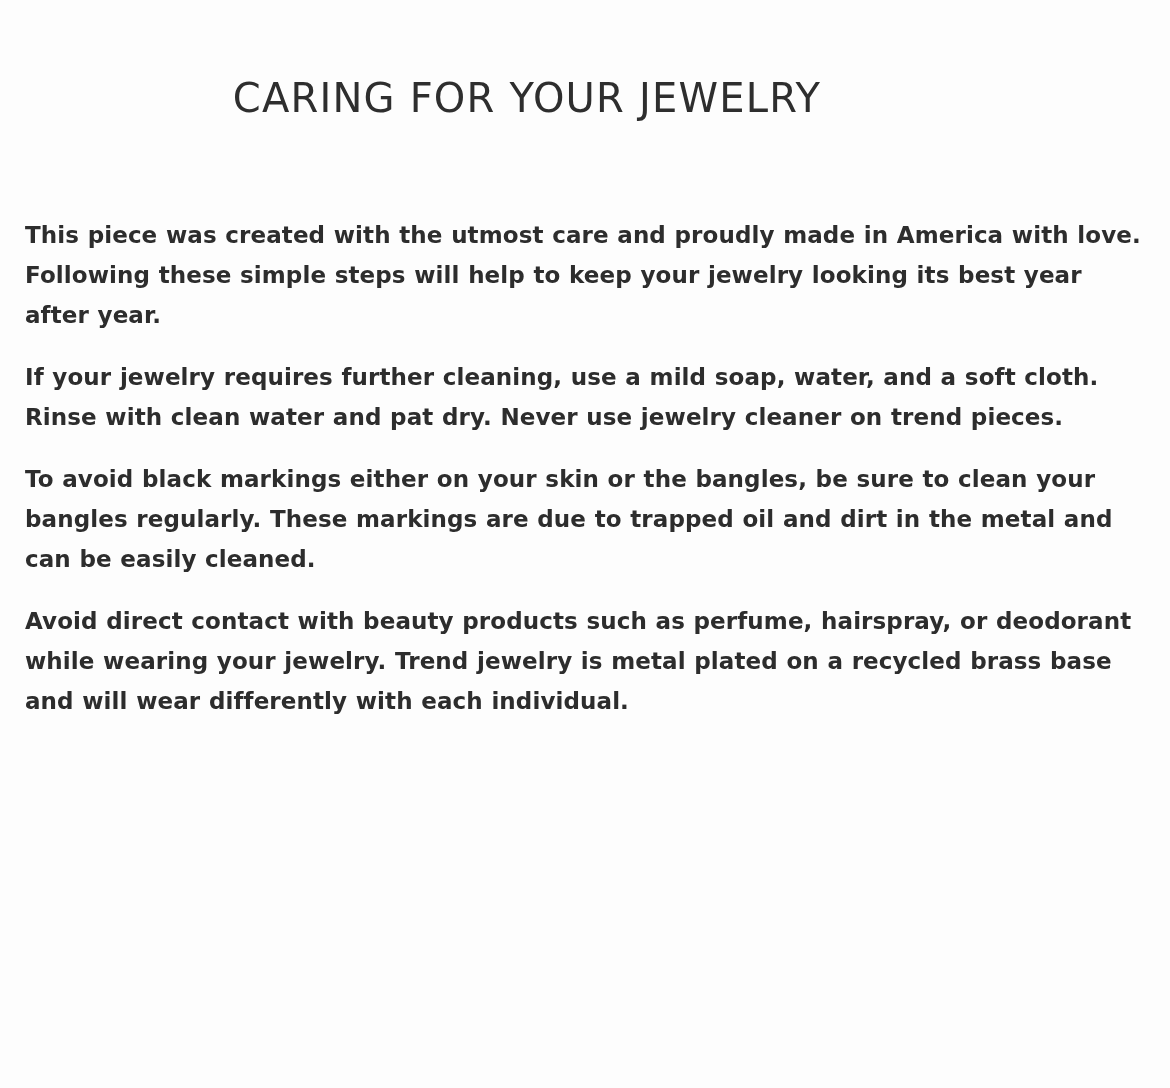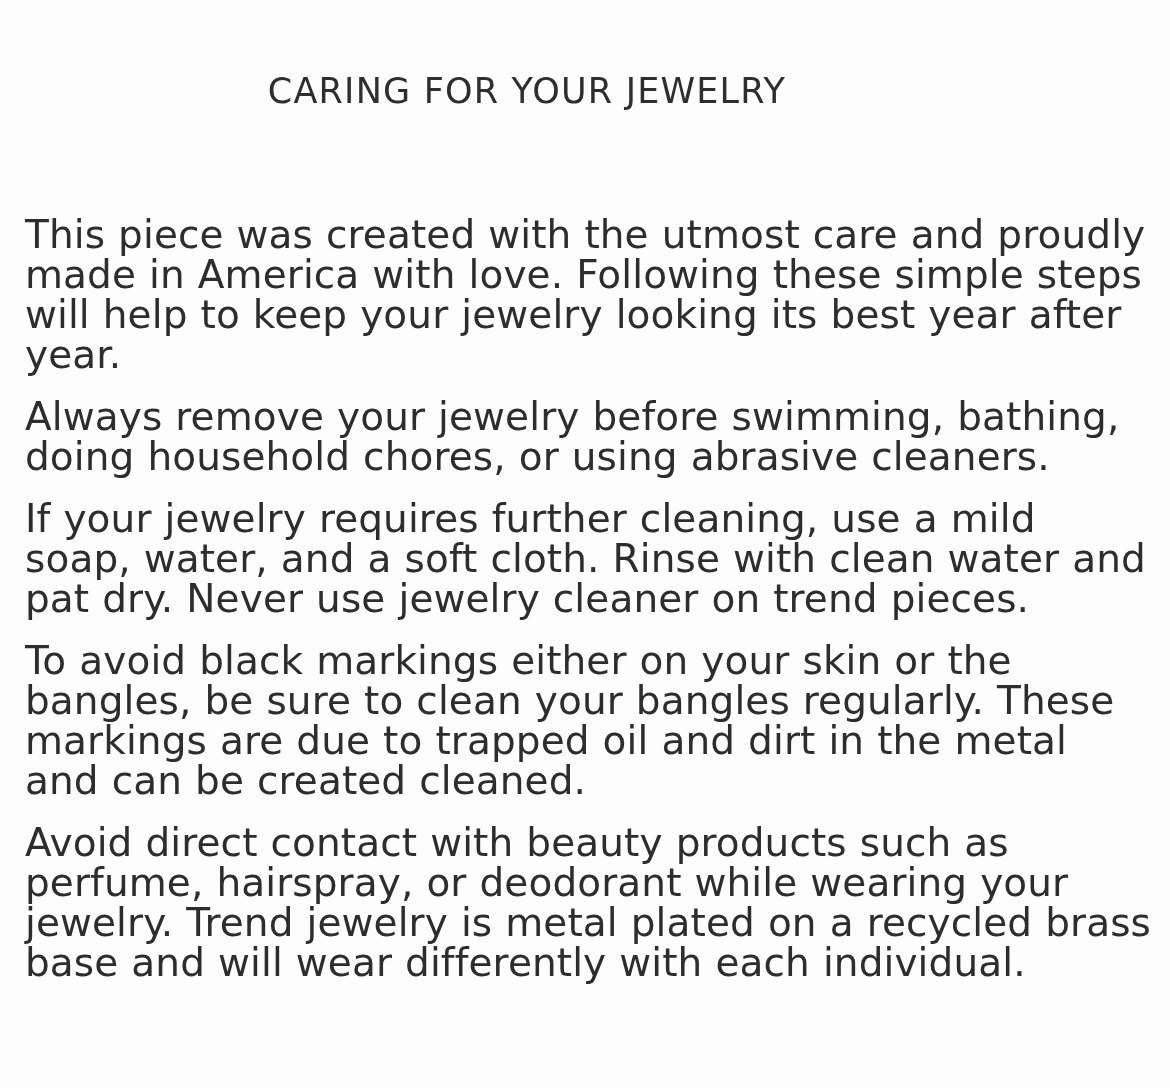--- a/index.html
+++ b/index.html
@@ -20,52 +20,52 @@
     height: 1088px;
     box-sizing: border-box;
     background: #fdfdfd;
   }
   .doc-title {
     position: absolute;
     top: 48px;
     left: 0;
     width: 1054px;
     text-align: center;
-    font-size: 35px;
+    font-size: 40px;
     letter-spacing: 1.2px;
     font-weight: 400;
     color: #2e2e2e;
     font-family: "DejaVu Sans", sans-serif;
   }
   .body-copy {
     position: absolute;
     top: 215px;
     left: 25px;
     width: 1128px;
   }
   .para {
-    font-size: 39px;
+    font-size: 23px;
     line-height: 40px;
     color: #2d2d2d;
     margin: 0 0 22px 0;
     letter-spacing: 0.1px;
     word-spacing: 0.5px;
+    font-weight: bold;
   }
   .para:last-child {
     margin-bottom: 13px;
   }
 </style>
 </head>
 <body>
 
 <div class="page">
 
   <h1 class="doc-title">CARING FOR YOUR JEWELRY</h1>
 
   <div class="body-copy">
     <p class="para">This piece was created with the utmost care and proudly made in America with love. Following these simple steps will help to keep your jewelry looking its best year after year.</p>
-    <p class="para">Always remove your jewelry before swimming, bathing, doing household chores, or using abrasive cleaners.</p>
     <p class="para">If your jewelry requires further cleaning, use a mild soap, water, and a soft cloth. Rinse with clean water and pat dry. Never use jewelry cleaner on trend pieces.</p>
-    <p class="para">To avoid black markings either on your skin or the bangles, be sure to clean your bangles regularly. These markings are due to trapped oil and dirt in the metal and can be created cleaned.</p>
+    <p class="para">To avoid black markings either on your skin or the bangles, be sure to clean your bangles regularly. These markings are due to trapped oil and dirt in the metal and can be easily cleaned.</p>
     <p class="para">Avoid direct contact with beauty products such as perfume, hairspray, or deodorant while wearing your jewelry. Trend jewelry is metal plated on a recycled brass base and will wear differently with each individual.</p>
   </div>
 
 </div>
 
 </body></html>

